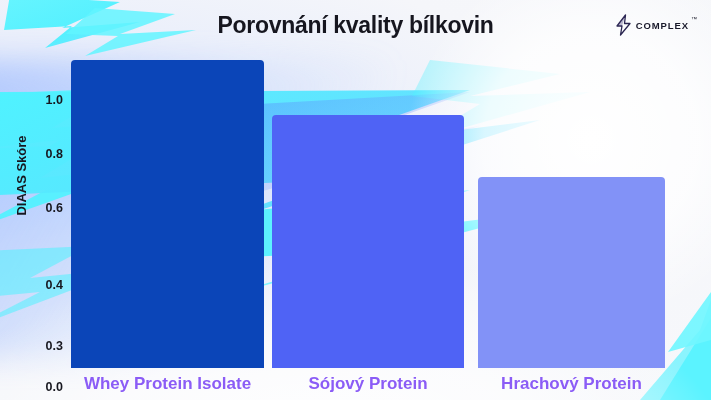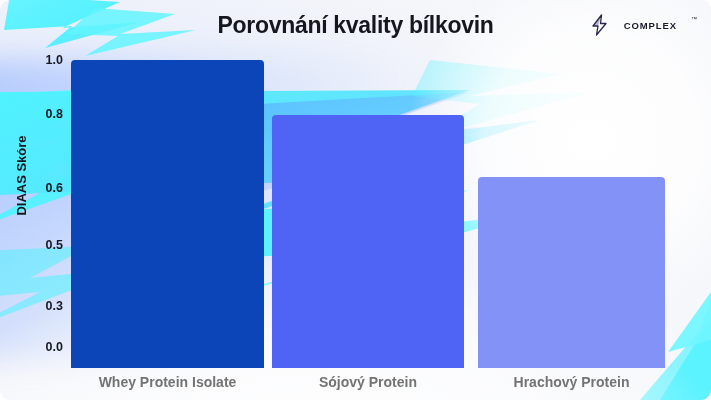--- a/index.html
+++ b/index.html
@@ -7,21 +7,20 @@
     padding: 0;
     background: #ffffff;
   }
   #infographic {
     position: relative;
     width: 711px;
     height: 400px;
     overflow: hidden;
     font-family: "Liberation Sans", sans-serif;
     background: #f7f7fa;
-    border-radius: 11px;
   }
 
   
   .bg-base {
     position: absolute;
     inset: 0;
     background:
       radial-gradient(120% 90% at 8% 42%, #cfe0ff 0%, #e9eefb 34%, #f5f6fa 62%, #f7f8fb 100%),
       linear-gradient(180deg, #f4f5f9 0%, #f7f8fb 100%);
   }
@@ -67,21 +66,21 @@
     color: #16161f;
     letter-spacing: -0.3px;
     white-space: nowrap;
   }
   .brand {
     position: absolute;
     right: 14px;
     top: 14px;
     display: flex;
     align-items: center;
-    gap: 16px;
+    gap: 4px;
   }
   .brand-mark { display: block; }
   .brand-text {
     font-size: 9.5px;
     font-weight: bold;
     letter-spacing: 0.9px;
     color: #19192a;
   }
   .brand-tm {
     font-size: 6px;
@@ -112,40 +111,41 @@
     height: 400px;
   }
   .tick {
     position: absolute;
     right: 8px;
     transform: translateY(-50%);
     font-size: 12.5px;
     font-weight: bold;
     color: #17171f;
     white-space: nowrap;
+    margin-top: 40px;
   }
   .y-title {
     position: absolute;
     left: -44px;
     top: 168px;
     width: 130px;
     text-align: center;
     transform: rotate(-90deg);
     font-size: 13px;
     font-weight: bold;
     color: #17171f;
     white-space: nowrap;
   }
   .x-label {
     position: absolute;
     top: 374px;
     text-align: center;
-    font-size: 14px;
-    font-weight: bold;
-    color: #737373;
+    font-size: 17px;
+    font-weight: bold;
+    color: #8b5cf6;
     white-space: nowrap;
   }
 </style>
 </head>
 <body>
 
 <div id="infographic">
 
   <div class="bg-base"></div>
   <div class="soft-blue-wash"></div>
@@ -198,22 +198,22 @@
       <path d="M10.5 1 L2 12 L7 12 Z" fill="#3b3470" opacity="0.35"></path>
     </svg>
     <span class="brand-text">COMPLEX</span>
     <span class="brand-tm">™</span>
   </div>
 
   <div class="y-axis">
     <div class="y-title">DIAAS Skóre</div>
     <div class="tick" style="top:347px">0.0</div>
     <div class="tick" style="top:306.4px">0.3</div>
-    <div class="tick" style="top:244.8px">0.5</div>
-    <div class="tick" style="top:188px">0.6</div>
+    <div class="tick" style="top:244.8px">0.4</div>
+    <div class="tick" style="top:168px">0.6</div>
     <div class="tick" style="top:114px">0.8</div>
     <div class="tick" style="top:60px">1.0</div>
   </div>
 
   <div class="plot">
     <div class="bar" style="left:0px; width:193px; height:308px; background:#0b45b8;"></div>
     <div class="bar" style="left: 201px; width: 192px; height: 252.56px; background: rgb(79, 99, 245);"></div>
     <div class="bar" style="left: 407px; width: 187px; height: 190.96px; background: rgb(130, 146, 247);"></div>
   </div>
 

